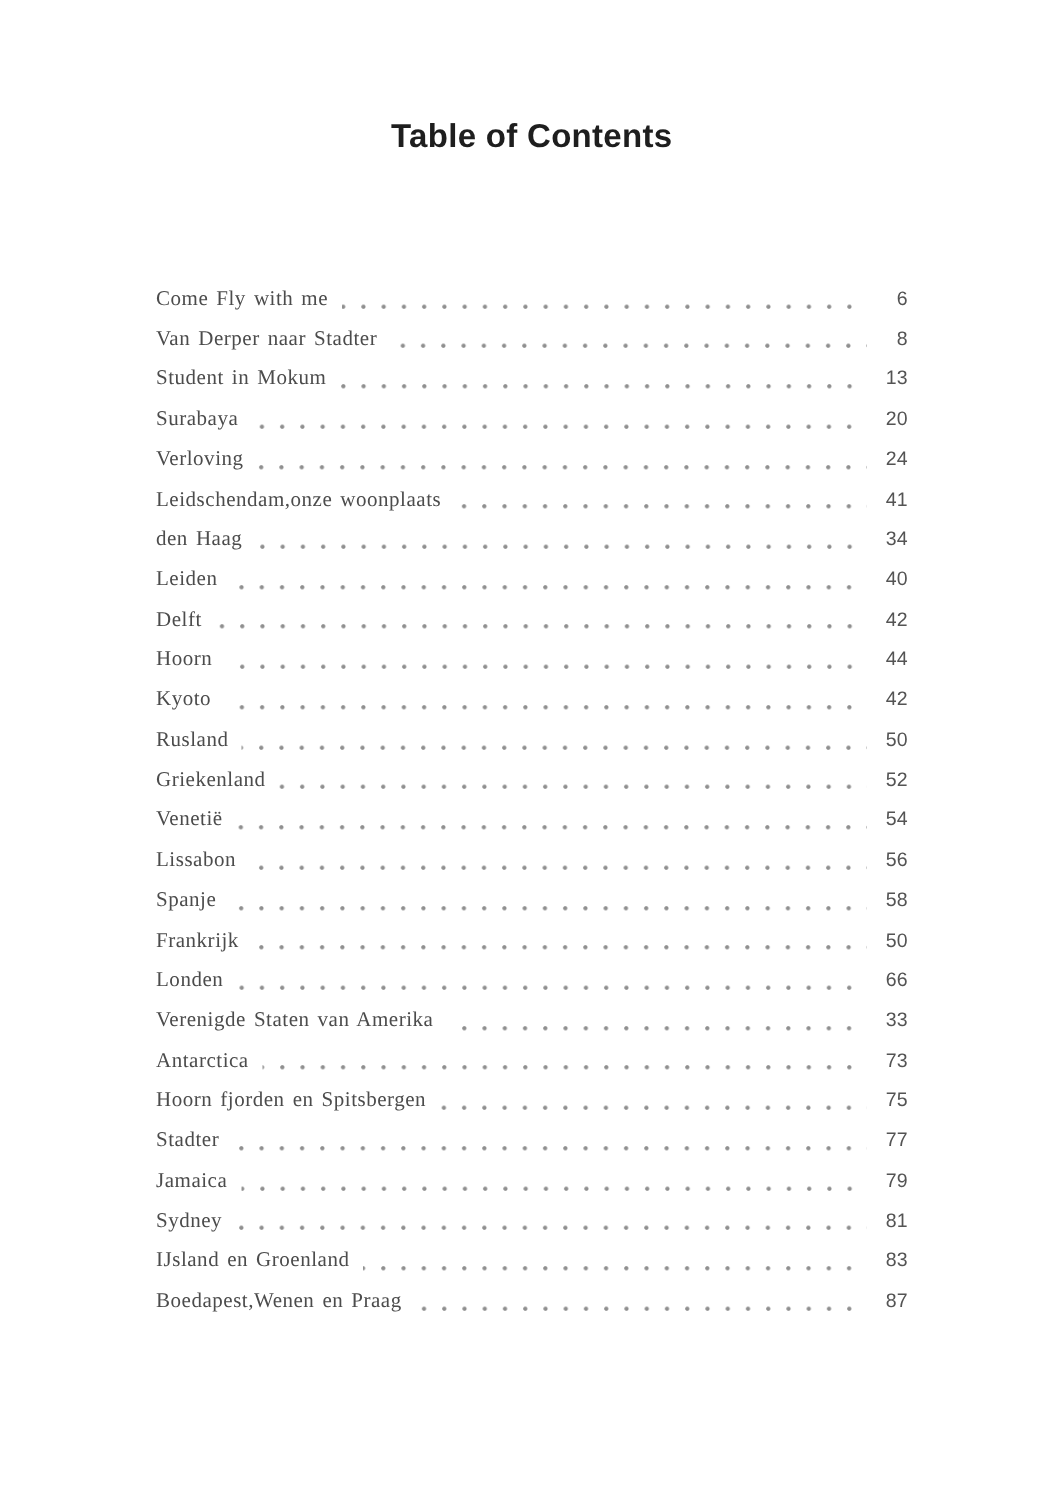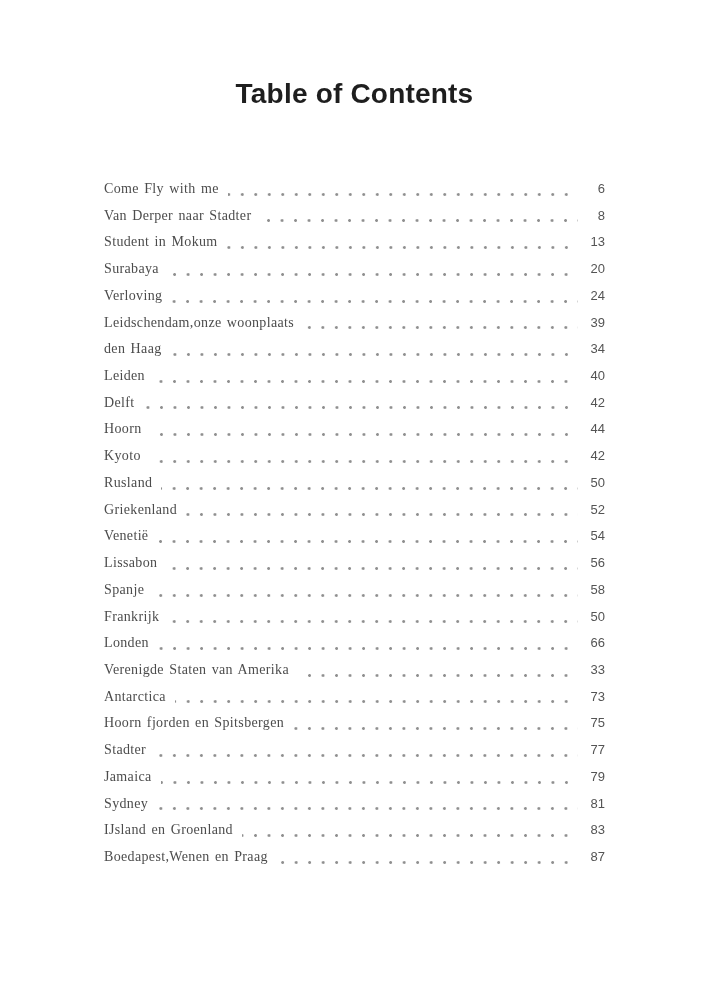--- a/index.html
+++ b/index.html
@@ -13,27 +13,27 @@
   }
   .title {
     position: absolute;
     top: 78px;
     left: 0;
     right: 0;
     margin: 0;
     text-align: center;
     font-family: "Liberation Sans", "DejaVu Sans", sans-serif;
     font-weight: 600;
-    font-size: 28px;
+    font-size: 22px;
     letter-spacing: 0.2px;
     color: #1e1e1e;
   }
   .toc {
     position: absolute;
-    top: 181px;
+    top: 191px;
     left: 104px;
     width: 501px;
   }
   .row {
     display: flex;
     align-items: baseline;
     height: 26.73px;
   }
   .label {
     white-space: nowrap;
@@ -88,21 +88,21 @@
         <span class="pagenum">20</span>
       </div>
       <div class="row">
         <span class="label">Verloving</span>
         <span class="leader"></span>
         <span class="pagenum">24</span>
       </div>
       <div class="row">
         <span class="label">Leidschendam,onze woonplaats</span>
         <span class="leader"></span>
-        <span class="pagenum">39</span>
+        <span class="pagenum">41</span>
       </div>
       <div class="row">
         <span class="label">den Haag</span>
         <span class="leader"></span>
         <span class="pagenum">34</span>
       </div>
       <div class="row">
         <span class="label">Leiden</span>
         <span class="leader"></span>
         <span class="pagenum">40</span>

